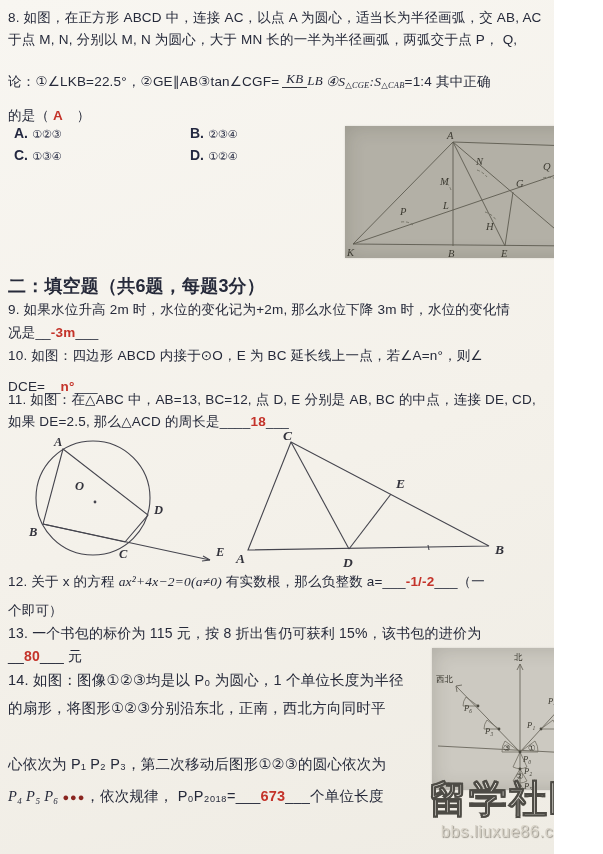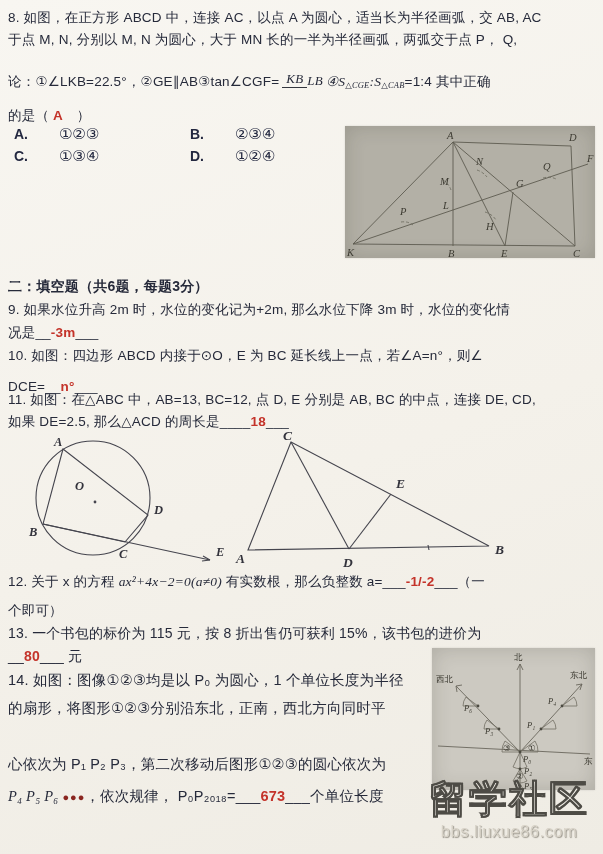--- a/index.html
+++ b/index.html
@@ -1,33 +1,33 @@
 <!DOCTYPE html>
 <html><head>
 <meta charset="utf-8">
 <style>
   html,body{margin:0;padding:0;}
   .page{
-    position:relative;width:603px;height:854px;overflow:hidden;
+    position:relative;width:554px;height:854px;overflow:hidden;
     background:linear-gradient(160deg,#f8f6f1 0%,#f4f1ea 55%,#efece4 100%);
     font-family:"Liberation Sans","DejaVu Sans",sans-serif;
     color:#262a3a;
   }
   .tl{position:absolute;left:8px;white-space:nowrap;font-size:13.5px;letter-spacing:.2px;line-height:20px;}
   .math{font-family:"Liberation Serif","DejaVu Serif",serif;font-style:italic;}
   .ans{color:#c4332a;font-weight:700;}
   .dots{color:#8a2620;font-size:11px;letter-spacing:1px;}
   .fracline{display:flex;align-items:flex-start;height:38px;}
   .frac{display:inline-flex;align-items:center;margin:0 3px;
         font-family:"Liberation Serif","DejaVu Serif",serif;font-style:italic;font-size:13px;line-height:14px;}
   .frac .num{border-bottom:1.2px solid #33363f;padding:0 4px 1px;}
   .frac .den{padding-top:1px;}
   .msub{font-size:8.5px;font-family:"Liberation Serif","DejaVu Serif",serif;font-style:italic;position:relative;top:3px;}
   .opt{position:absolute;white-space:nowrap;font-size:14px;font-weight:600;color:#232840;}
-  .opt .circ{font-weight:400;font-size:15px;margin-left:27px;}
+  .opt .circ{font-weight:400;font-size:11px;}
   .photo{position:absolute;box-shadow:inset 0 0 20px rgba(40,40,30,.18), 0 0 2px rgba(0,0,0,.12);}
   svg text{font-family:"Liberation Serif","DejaVu Serif",serif;font-style:italic;}
   svg .cjk{font-family:"Liberation Sans","DejaVu Sans",sans-serif;font-style:normal;}
   .watermark{position:absolute;left:415px;top:778px;width:188px;text-align:center;}
   .wm-title{font-size:38px;font-weight:400;letter-spacing:2px;color:#f7f4ec;line-height:42px;
             -webkit-text-stroke:2px #4d4b45;
             text-shadow:1px 1px 0 #5a5850,-1px -1px 0 #5a5850,1px -1px 0 #5a5850,-1px 1px 0 #5a5850;}
   .wm-url{font-size:16.5px;color:#d8d3c8;letter-spacing:.5px;margin-top:2px;
           text-shadow:1px 1px 1px #9a968c;text-align:center;}
 </style>
@@ -104,21 +104,21 @@
         <text x="55" y="89">P</text>
         <text x="141" y="104">H</text>
         <text x="2" y="130">K</text>
         <text x="103" y="131">B</text>
         <text x="156" y="131">E</text>
         <text x="228" y="131">C</text>
       </g>
     </svg>
   </div>
 
-  <div class="tl" style="top:276px;font-size:14px;font-weight:600">二：填空题（共6题，每题3分）</div>
+  <div class="tl" style="top:276px;font-size:18px;font-weight:600">二：填空题（共6题，每题3分）</div>
 
   <div class="tl" style="top:300px">9. 如果水位升高 2m 时，水位的变化记为+2m, 那么水位下降 3m 时，水位的变化情</div>
   <div class="tl" style="top:323px">
     <span>况是__</span><span class="ans">-3m</span><span>___</span>
   </div>
 
   <div class="tl" style="top:346px">10. 如图：四边形 ABCD 内接于⊙O，E 为 BC 延长线上一点，若∠A=n°，则∠</div>
   <div class="tl" style="top:377px">
     <span>DCE=__</span><span class="ans">n°</span><span>___</span>
   </div>

